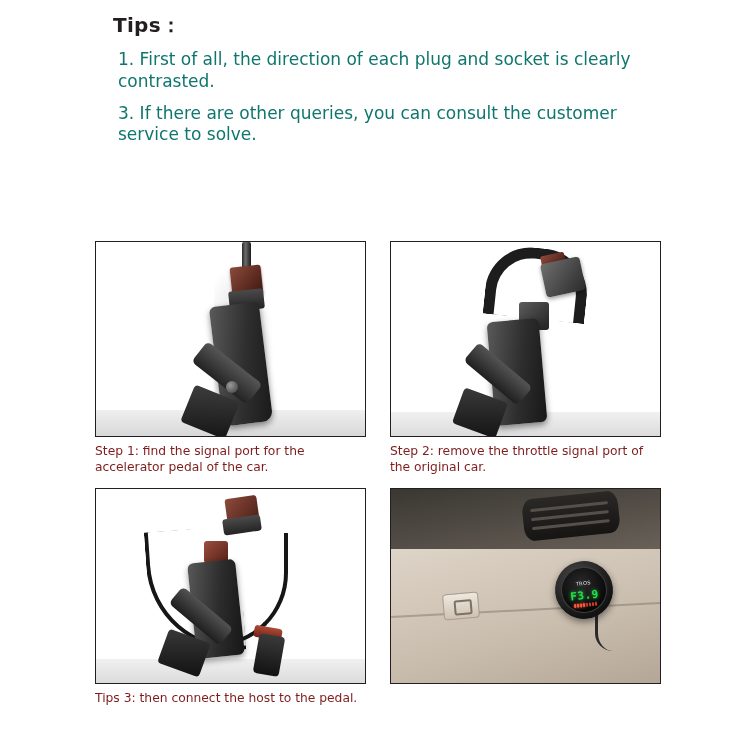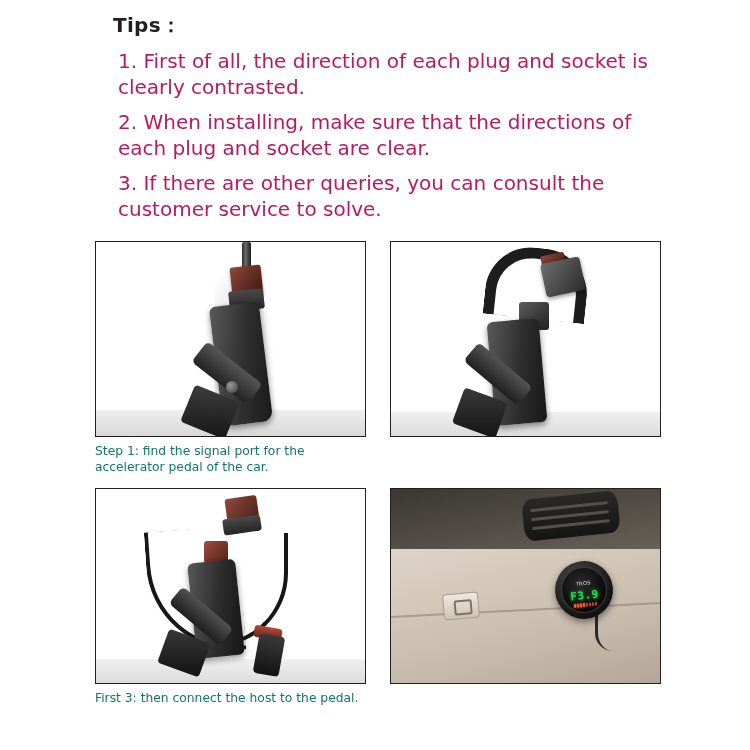--- a/index.html
+++ b/index.html
@@ -29,23 +29,23 @@
     width: 540px;
   }
   .tips-title {
     font-size: 20px;
     font-weight: 700;
     color: #231f20;
     margin: 0 0 10px 0;
     letter-spacing: 0.3px;
   }
   .tip-line {
-    font-size: 20px;
+    font-size: 17px;
     line-height: 1.28;
-    color: #be185d;
+    color: #0f766e;
     margin: 0 0 10px 0;
     padding-left: 5px;
   }
   
   .steps {
     position: absolute;
     left: 95px;
     top: 241px;
     width: 568px;
   }
@@ -61,21 +61,21 @@
     height: 196px;
     border: 1px solid #231f20;
     box-sizing: border-box;
     position: relative;
     overflow: hidden;
     background: #ffffff;
   }
   .caption {
     font-size: 12.3px;
     line-height: 1.3;
-    color: #0f766e;
+    color: #7f1d1d;
     margin-top: 7px;
     margin-bottom: 12px;
     width: 270px;
   }
 
   
   .p1-bg { position:absolute; inset:0; background:#ffffff; }
   .p1-shadow {
     position:absolute; left:118px; top:18px; width:60px; height:172px;
     background: radial-gradient(ellipse at 40% 50%, rgba(140,140,140,0.35), rgba(255,255,255,0) 70%);
@@ -311,21 +311,20 @@
   }
 </style>
 </head>
 <body>
 
 <div class="page">
 
   <div class="tips-block">
     <div class="tips-title">Tips：</div>
     <p class="tip-line">1. First of all, the direction of each plug and socket is clearly contrasted.</p>
-    <p class="tip-line">2. When installing, make sure that the directions of each plug and socket are clear.</p>
     <p class="tip-line">3. If there are other queries, you can consult the customer service to solve.</p>
   </div>
 
   <div class="steps">
 
     <div class="step-row">
 
       <div class="step-cell">
         <div class="photo">
           <div class="p1-bg"></div>
@@ -347,20 +346,21 @@
           <div class="p1-bg"></div>
           <div class="p2-floor"></div>
           <div class="p2-harness"></div>
           <div class="p2-plug-red"></div>
           <div class="p2-plug"></div>
           <div class="p2-socket"></div>
           <div class="p2-bracket"></div>
           <div class="p2-arm"></div>
           <div class="p2-pedal"></div>
         </div>
+        <div class="caption">Step 2: remove the throttle signal port of the original car.</div>
       </div>
 
     </div>
 
     <div class="step-row">
 
       <div class="step-cell">
         <div class="photo">
           <div class="p1-bg"></div>
           <div class="p3-floor"></div>
@@ -368,21 +368,21 @@
           <div class="p3-wire-b"></div>
           <div class="p3-conn-top"></div>
           <div class="p3-conn-top2"></div>
           <div class="p3-conn-red"></div>
           <div class="p3-bracket"></div>
           <div class="p3-arm"></div>
           <div class="p3-pedal"></div>
           <div class="p3-host-red"></div>
           <div class="p3-host"></div>
         </div>
-        <div class="caption">First 3: then connect the host to the pedal.</div>
+        <div class="caption">Tips 3: then connect the host to the pedal.</div>
       </div>
 
       <div class="step-cell">
         <div class="photo">
           <div class="p4-bg"></div>
           <div class="p4-dash-dark"></div>
           <div class="p4-vent">
             <div class="p4-vent-line" style="left:8px; top:10px; width:78px;"></div>
             <div class="p4-vent-line" style="left:8px; top:19px; width:78px;"></div>
             <div class="p4-vent-line" style="left:8px; top:28px; width:78px;"></div>

